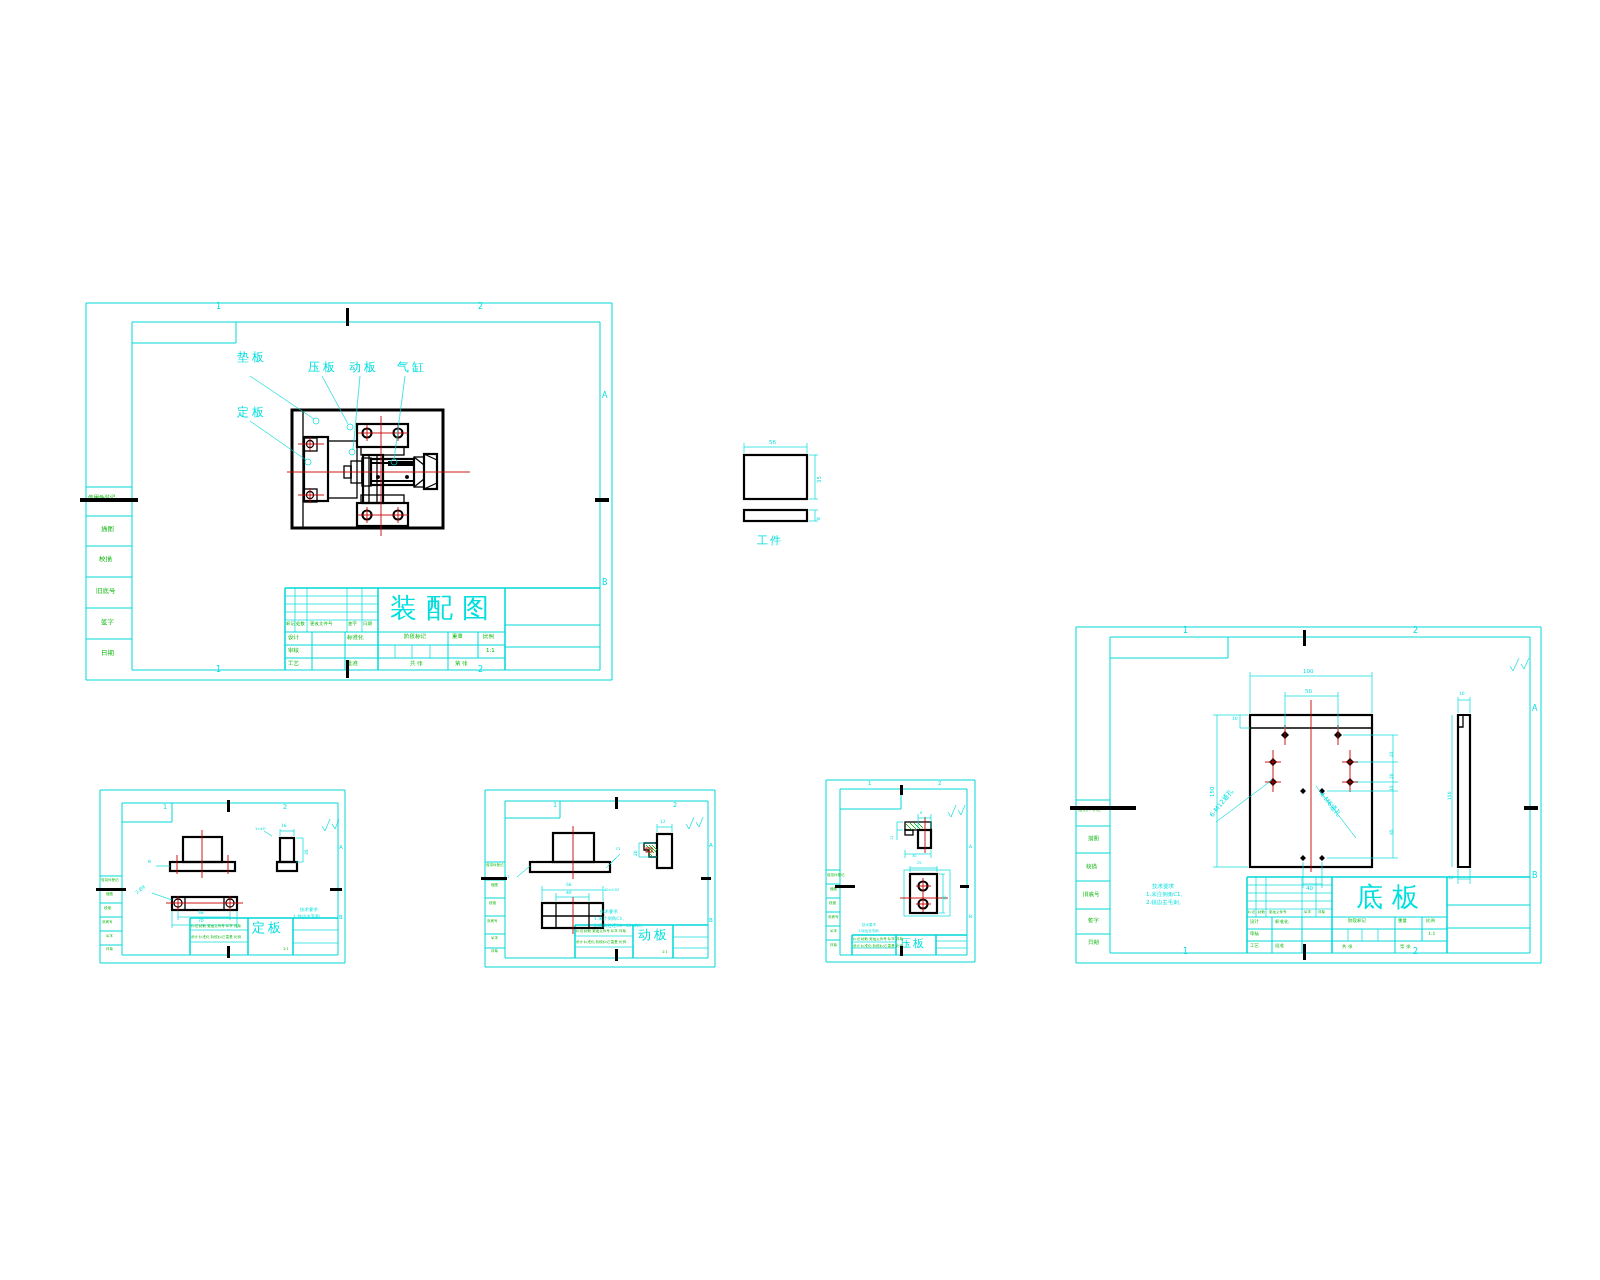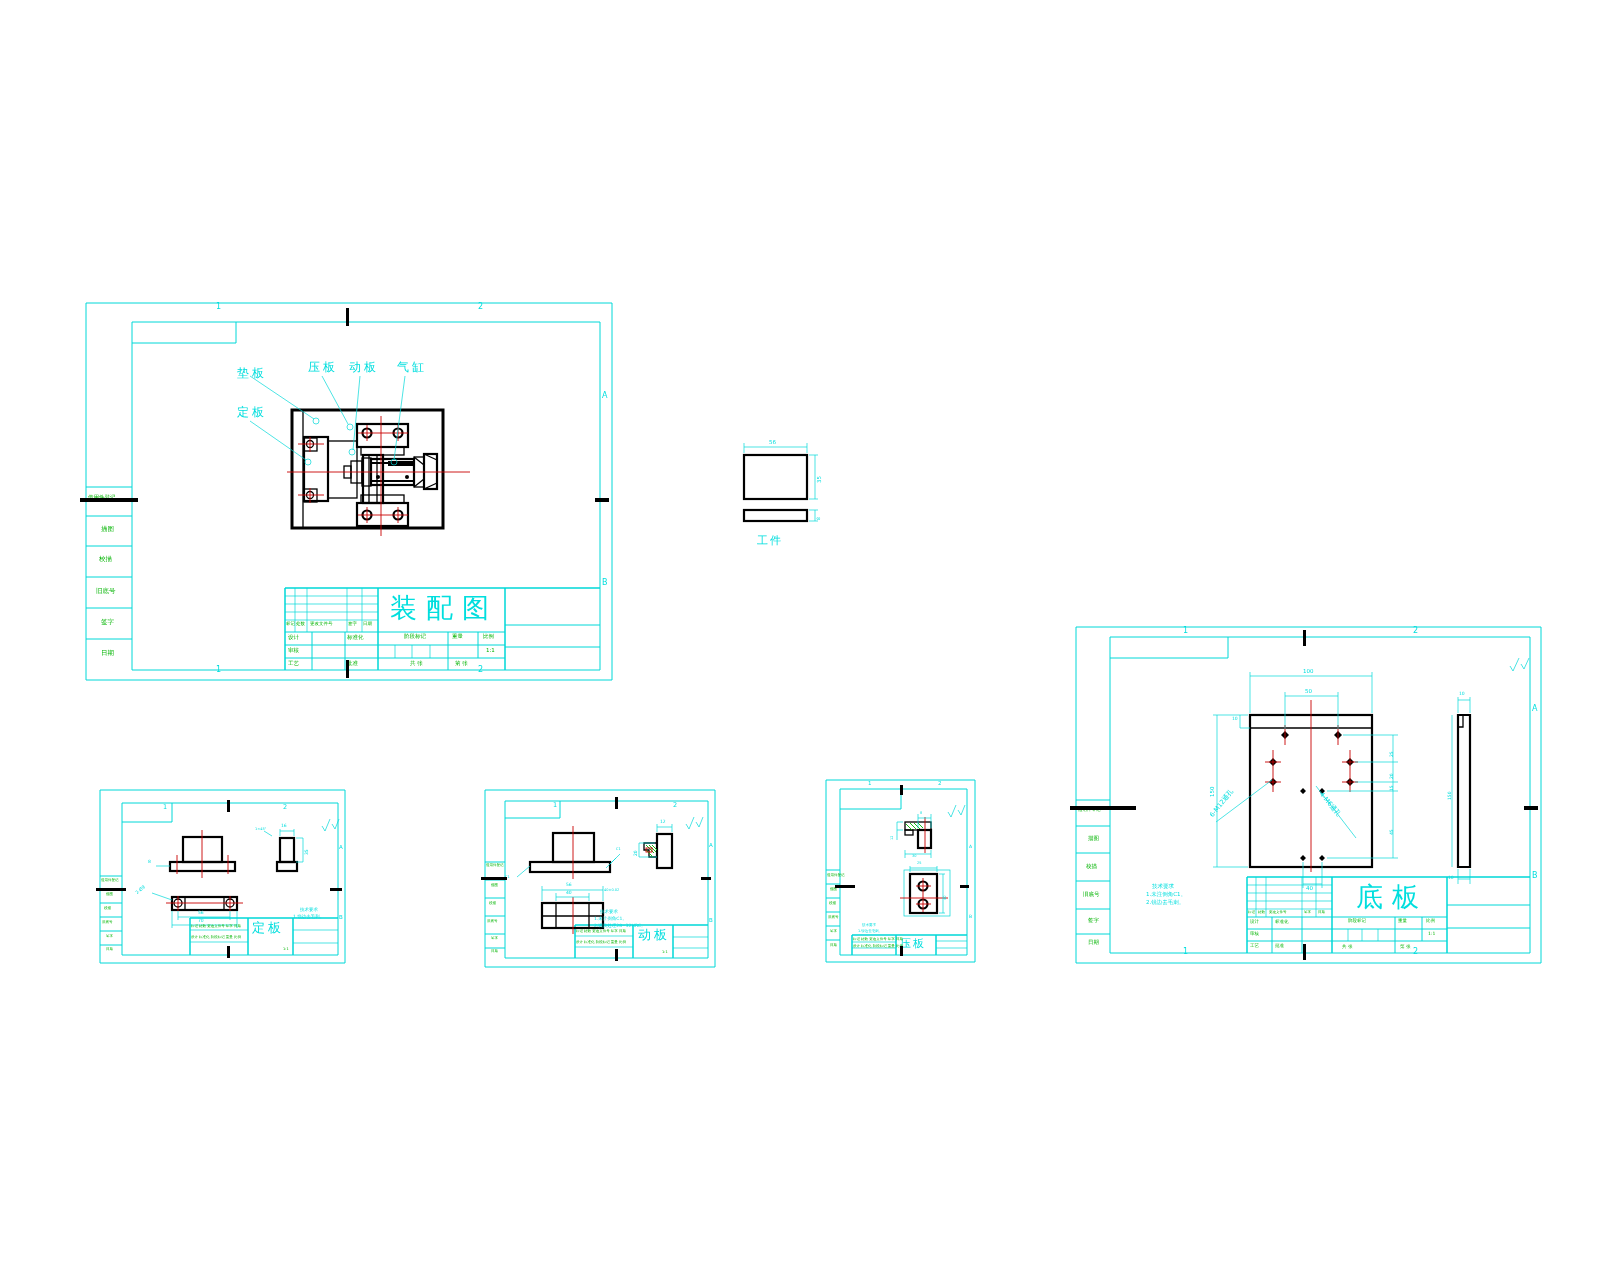--- a/index.html
+++ b/index.html
@@ -264,21 +264,21 @@
 <span class="t f8" style="left:478px;top:666px">2</span>
 <span class="t f8" style="left:602px;top:392px">A</span>
 <span class="t f8" style="left:602px;top:579px">B</span>
 <span class="t f5 gn" style="left:88px;top:495px">借用件登记</span>
 <span class="t f6 gn" style="left:101px;top:526px">描图</span>
 <span class="t f6 gn" style="left:99px;top:556px">校描</span>
 <span class="t f6 gn" style="left:96px;top:588px">旧底号</span>
 <span class="t f6 gn" style="left:101px;top:619px">签字</span>
 <span class="t f6 gn" style="left:101px;top:650px">日期</span>
 
-<span class="t f12" style="left:237px;top:367px">垫板</span>
+<span class="t f12" style="left:237px;top:351px">垫板</span>
 <span class="t f12" style="left:308px;top:361px">压板</span>
 <span class="t f12" style="left:349px;top:361px">动板</span>
 <span class="t f12" style="left:397px;top:361px">气缸</span>
 <span class="t f12" style="left:237px;top:406px">定板</span>
 
 <span class="t bigtitle" style="left:390px;top:594px">装配图</span>
 <span class="t f4 gn" style="left:286px;top:622px">标记</span>
 <span class="t f4 gn" style="left:296px;top:622px">处数</span>
 <span class="t f4 gn" style="left:310px;top:622px">更改文件号</span>
 <span class="t f4 gn" style="left:348px;top:622px">签字</span>

